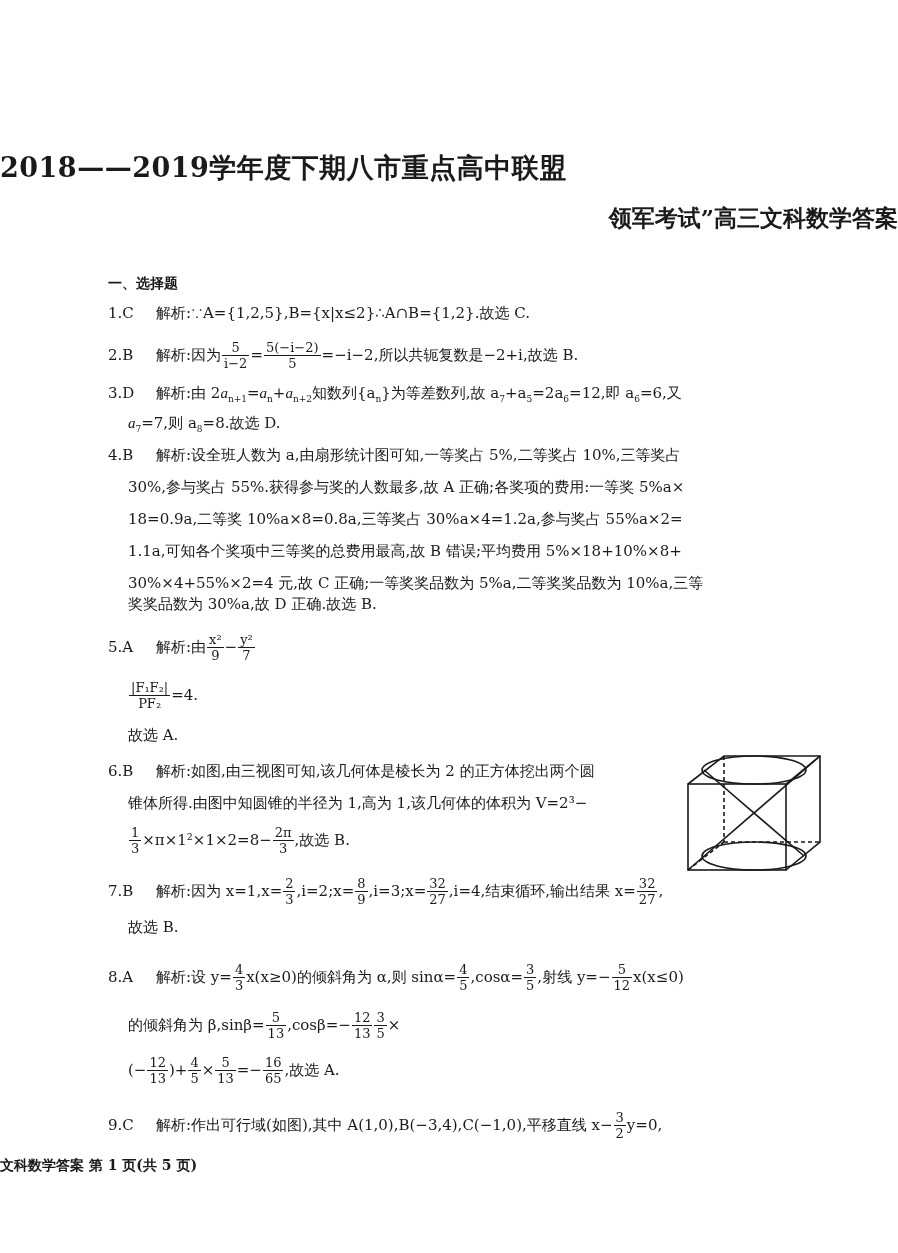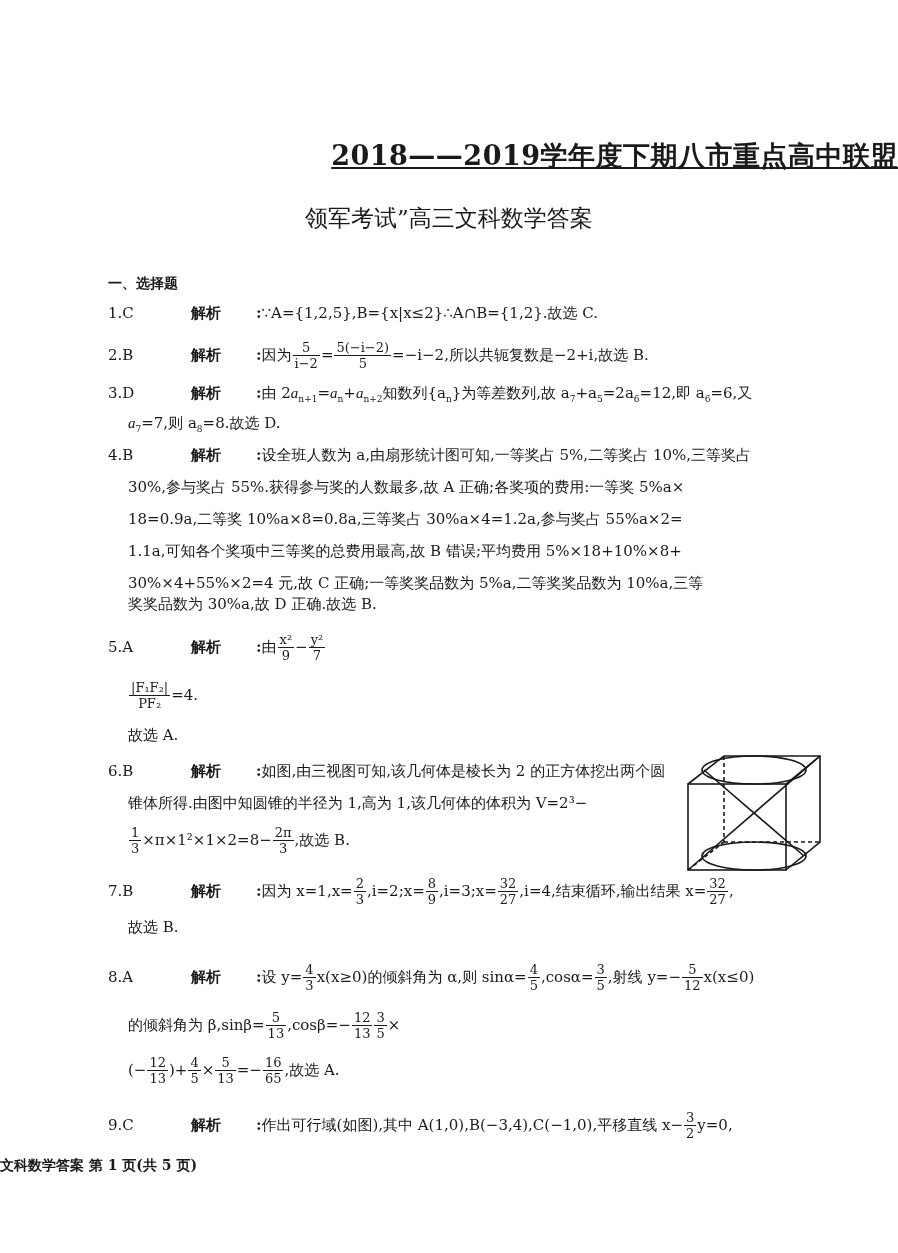--- a/index.html
+++ b/index.html
@@ -1,26 +1,26 @@
 <!DOCTYPE html>
 <html><head>
 <meta charset="utf-8">
 <style>
   html, body { margin: 0; padding: 0; background: #ffffff; }
   body { width: 898px; height: 1253px; position: relative; overflow: hidden;
          font-family: "DejaVu Serif", "Liberation Serif", serif; color: #1a1a1a; }
-  .title1 { position: absolute; top: 138px; left: 0; width: 898px; text-align: right;
-            font-size: 27px; font-weight: bold; letter-spacing: 0.5px; text-decoration: underline; }
-  .title2 { position: absolute; top: 203px; left: 0; width: 898px; text-align: center;
-            font-size: 23px; font-weight: normal; }
+  .title1 { position: absolute; top: 150px; left: 0; width: 898px; text-align: left;
+            font-size: 27px; font-weight: bold; letter-spacing: 0.5px; }
+  .title2 { position: absolute; top: 203px; left: 0; width: 898px; text-align: right;
+            font-size: 23px; font-weight: bold; }
   .section { position: absolute; left: 108px; top: 275px; font-size: 14px; font-weight: bold; }
   .line { position: absolute; left: 108px; font-size: 15px; white-space: nowrap; line-height: 1; }
   .ind { left: 128px; }
   .num { display: inline-block; width: 48px; }
-  .jx { font-weight: bold; margin-left: 35px; }
+  .jx { font-weight: normal; }
   i { font-style: italic; font-family: "Liberation Serif", serif; }
   sub, sup { font-size: 9px; }
   .frac { display: inline-block; vertical-align: middle; text-align: center; margin: 0 1px; font-size: 13px; }
   .frac span { display: block; padding: 0 2px; line-height: 15px; }
   .frac span.n { border-bottom: 1px solid #1a1a1a; }
   .figure { position: absolute; left: 684px; top: 752px; width: 140px; height: 122px; }
   .footer { position: absolute; top: 1157px; left: 0; width: 823px; font-size: 14px; font-weight: bold; }
 </style>
 </head>
 <body>

